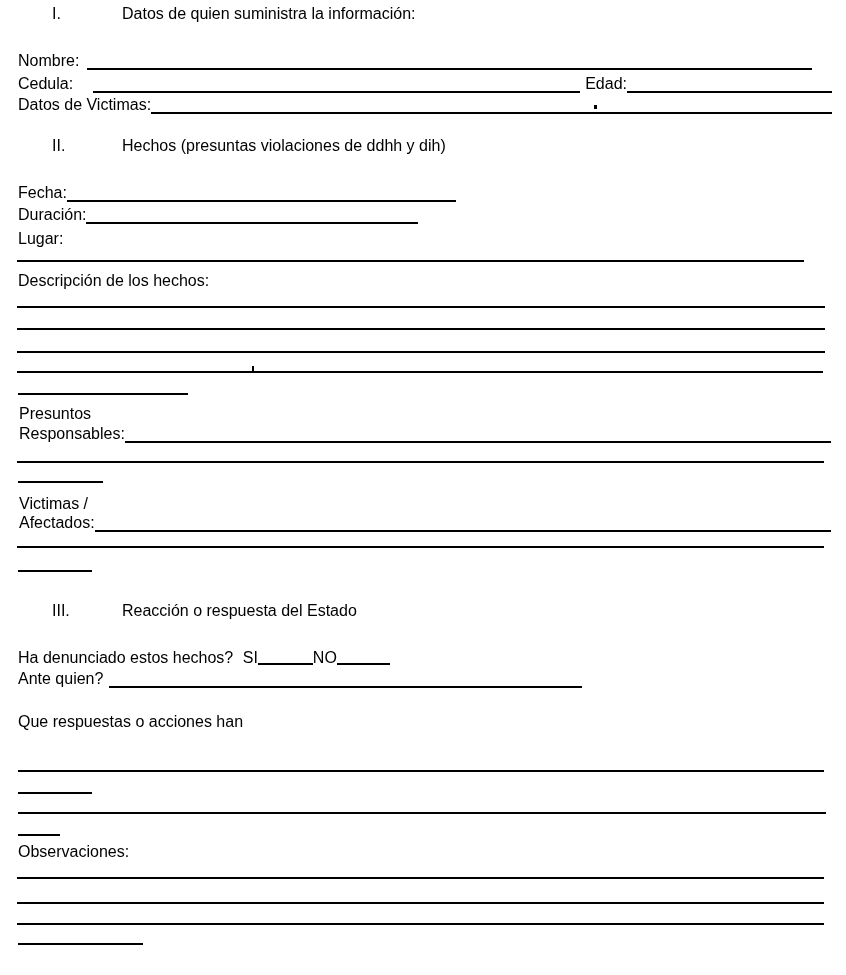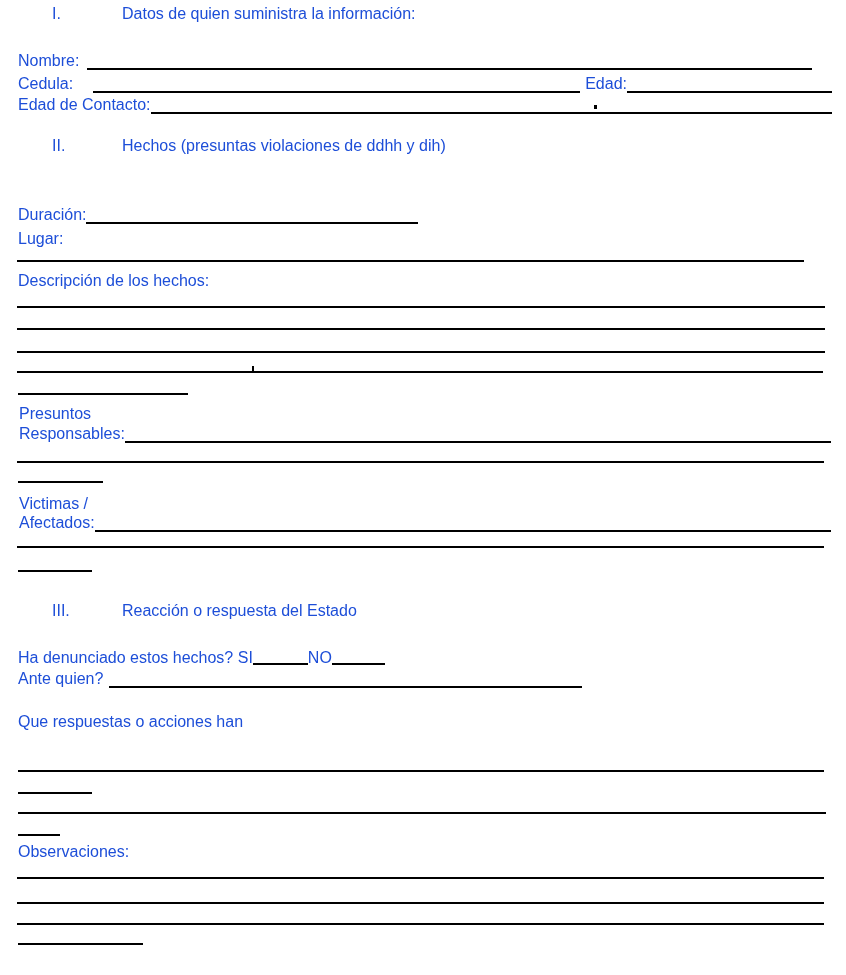--- a/index.html
+++ b/index.html
@@ -1,17 +1,17 @@
 <!DOCTYPE html>
 <html><head>
 <meta charset="utf-8">
 <style>
   html,body{margin:0;padding:0;background:#ffffff;}
   .page{
-    position:relative;width:846px;height:975px;background:#ffffff;color:#1d4ed8;
+    position:relative;width:846px;height:975px;background:#ffffff;color:#000000;
     font-family:"Liberation Sans","DejaVu Sans",sans-serif;font-size:16px;line-height:21px;
     overflow:hidden;
   }
   .txt{position:absolute;white-space:nowrap;}
   .sec{position:absolute;white-space:nowrap;}
   .numeral{display:inline-block;width:70px;}
   .row{position:absolute;display:flex;align-items:flex-end;white-space:nowrap;}
   .row .lbl{flex:0 0 auto;text-align:right;}
   .fill{flex:1 1 auto;height:2px;background:#000000;margin-bottom:1px;}
   .fill.fixed{flex:0 0 auto;}
@@ -34,29 +34,33 @@
   </div>
 
   <div class="row" style="left:18px;top:73px;width:814px">
     <span class="lbl" style="margin-right:20px">Cedula:</span>
     <div class="fill"></div>
     <span class="lbl" style="margin-left:5px">Edad:</span>
     <div class="fill fixed" style="width:205px"></div>
   </div>
 
   <div class="row" style="left:18px;top:94px;width:814px">
-    <span class="lbl">Edad de Contacto:</span>
+    <span class="lbl">Datos de Victimas:</span>
     <div class="fill"></div>
   </div>
   <div class="mark" style="left:594px;top:105px;width:3px;height:4px"></div>
 
   <div class="sec" style="left:52px;top:135px">
     <span class="numeral">II.</span><span>Hechos (presuntas violaciones de ddhh y dih)</span>
   </div>
 
+  <div class="row" style="left:18px;top:182px;width:438px">
+    <span class="lbl">Fecha:</span>
+    <div class="fill"></div>
+  </div>
 
   <div class="row" style="left:18px;top:204px;width:400px">
     <span class="lbl">Duración:</span>
     <div class="fill"></div>
   </div>
 
   <div class="txt" style="left:18px;top:228px">Lugar:</div>
   <div class="line" style="left:17px;top:260px;width:787px"></div>
 
   <div class="txt" style="left:18px;top:270px">Descripción de los hechos:</div>
@@ -82,21 +86,21 @@
   </div>
   <div class="line" style="left:17px;top:546px;width:807px"></div>
   <div class="line" style="left:18px;top:570px;width:74px"></div>
 
   <div class="sec" style="left:52px;top:600px">
     <span class="numeral">III.</span><span>Reacción o respuesta del Estado</span>
   </div>
 
   <div class="txt" style="left:18px;top:647px">
     <span>Ha denunciado estos hechos?</span>
-    <span style="">SI</span><span class="iul" style="width:55px"></span><span>NO</span><span class="iul" style="width:53px"></span>
+    <span style="margin-left:5px">SI</span><span class="iul" style="width:55px"></span><span>NO</span><span class="iul" style="width:53px"></span>
   </div>
 
   <div class="row" style="left:18px;top:668px;width:564px">
     <span class="lbl" style="margin-right:6px">Ante quien?</span>
     <div class="fill"></div>
   </div>
 
 
   <div class="txt" style="left:18px;top:711px">Que respuestas o acciones han</div>
   <div class="line" style="left:18px;top:770px;width:806px"></div>

